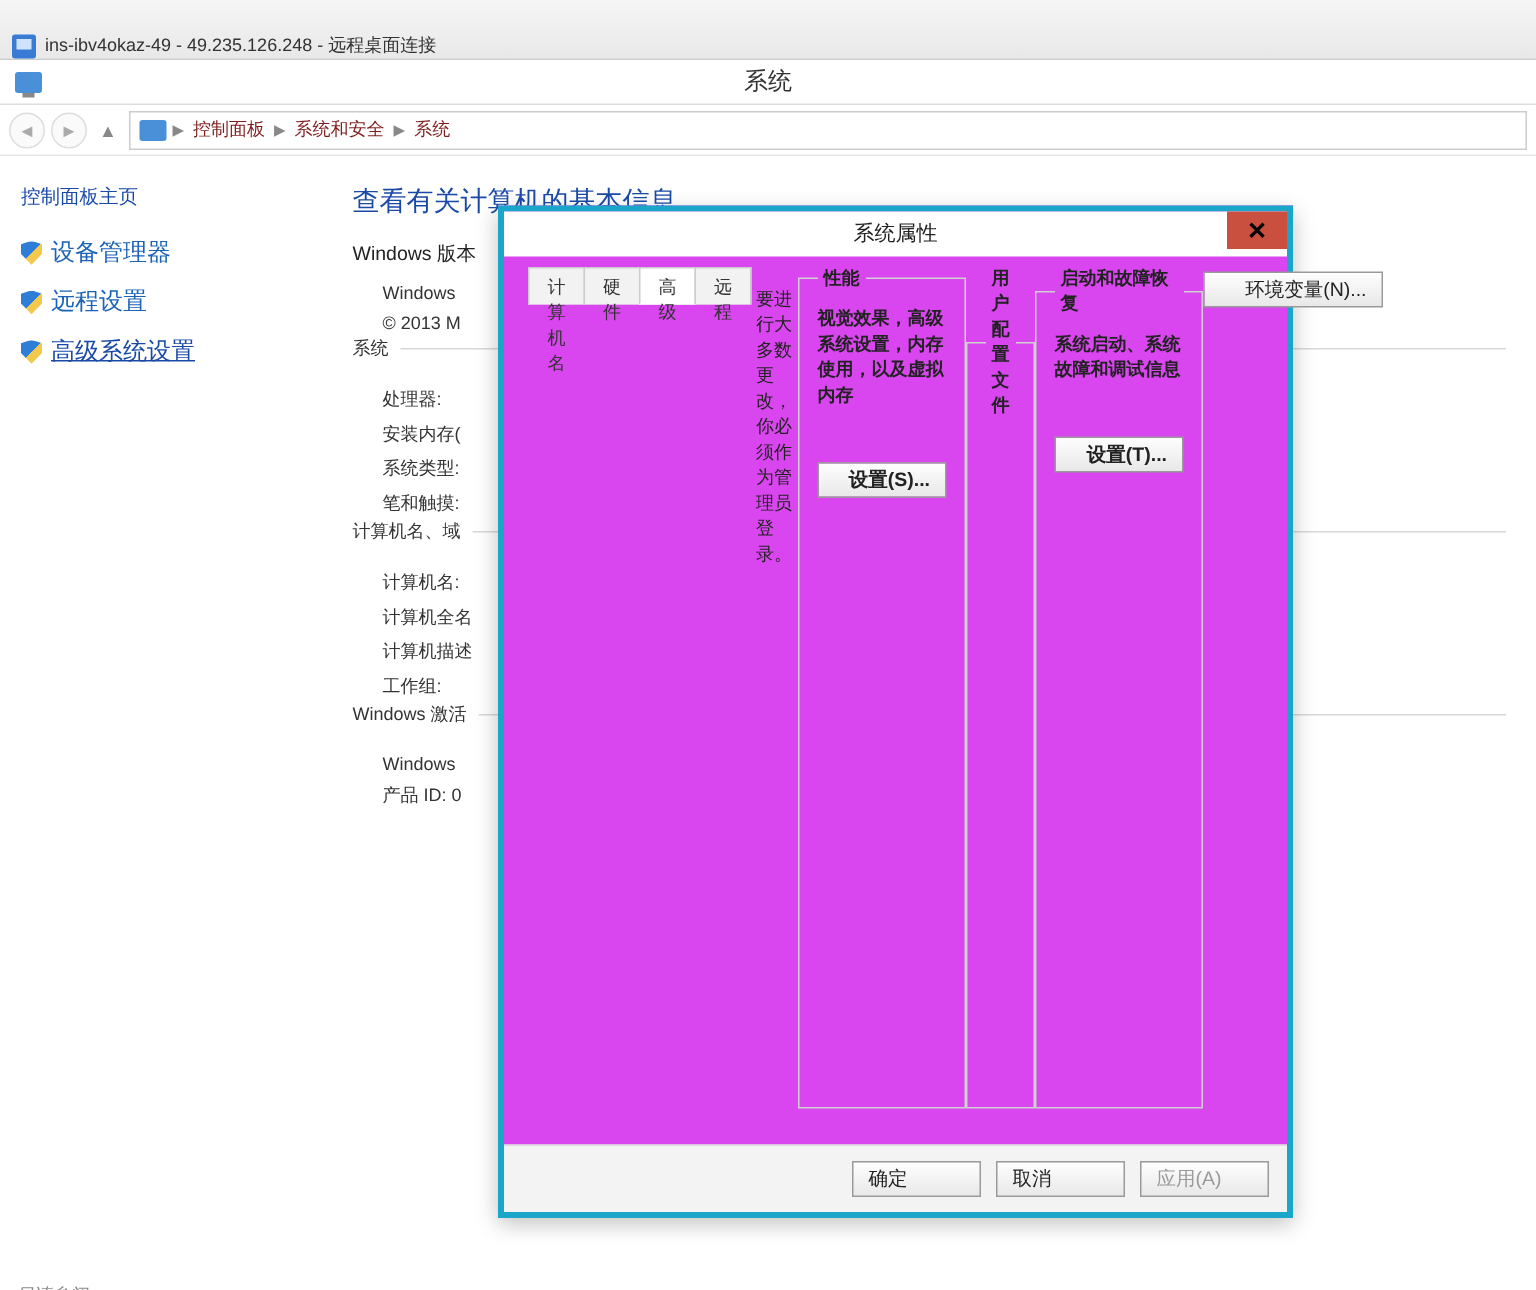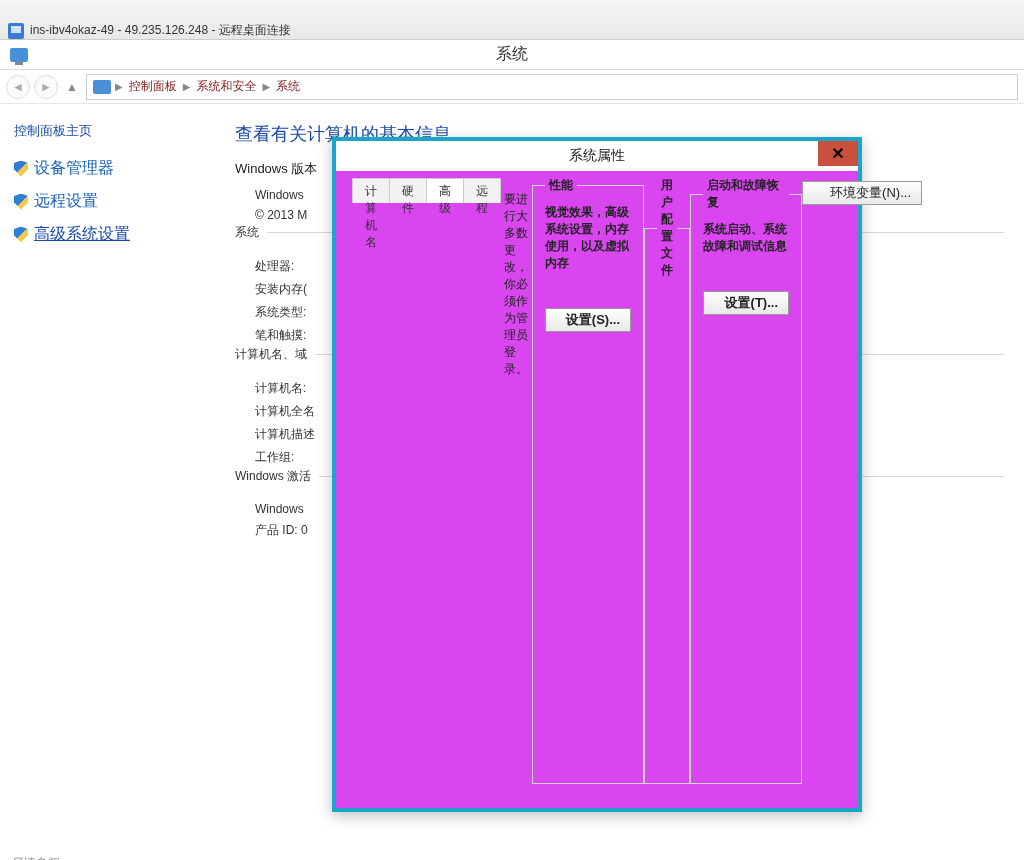--- a/index.html
+++ b/index.html
@@ -281,13 +281,18 @@
         <span class="btn">设置(T)...</span>
       </div>
     </fieldset>
 
     <div class="env-row">
       <span class="btn" style="min-width:120px">环境变量(N)...</span>
     </div>
 
     <div style="flex:1"></div>
   </div>
+  <div class="dlg-footer">
+    <span class="btn">确定</span>
+    <span class="btn">取消</span>
+    <span class="btn disabled">应用(A)</span>
+  </div>
 </div>
 
 </body></html>

